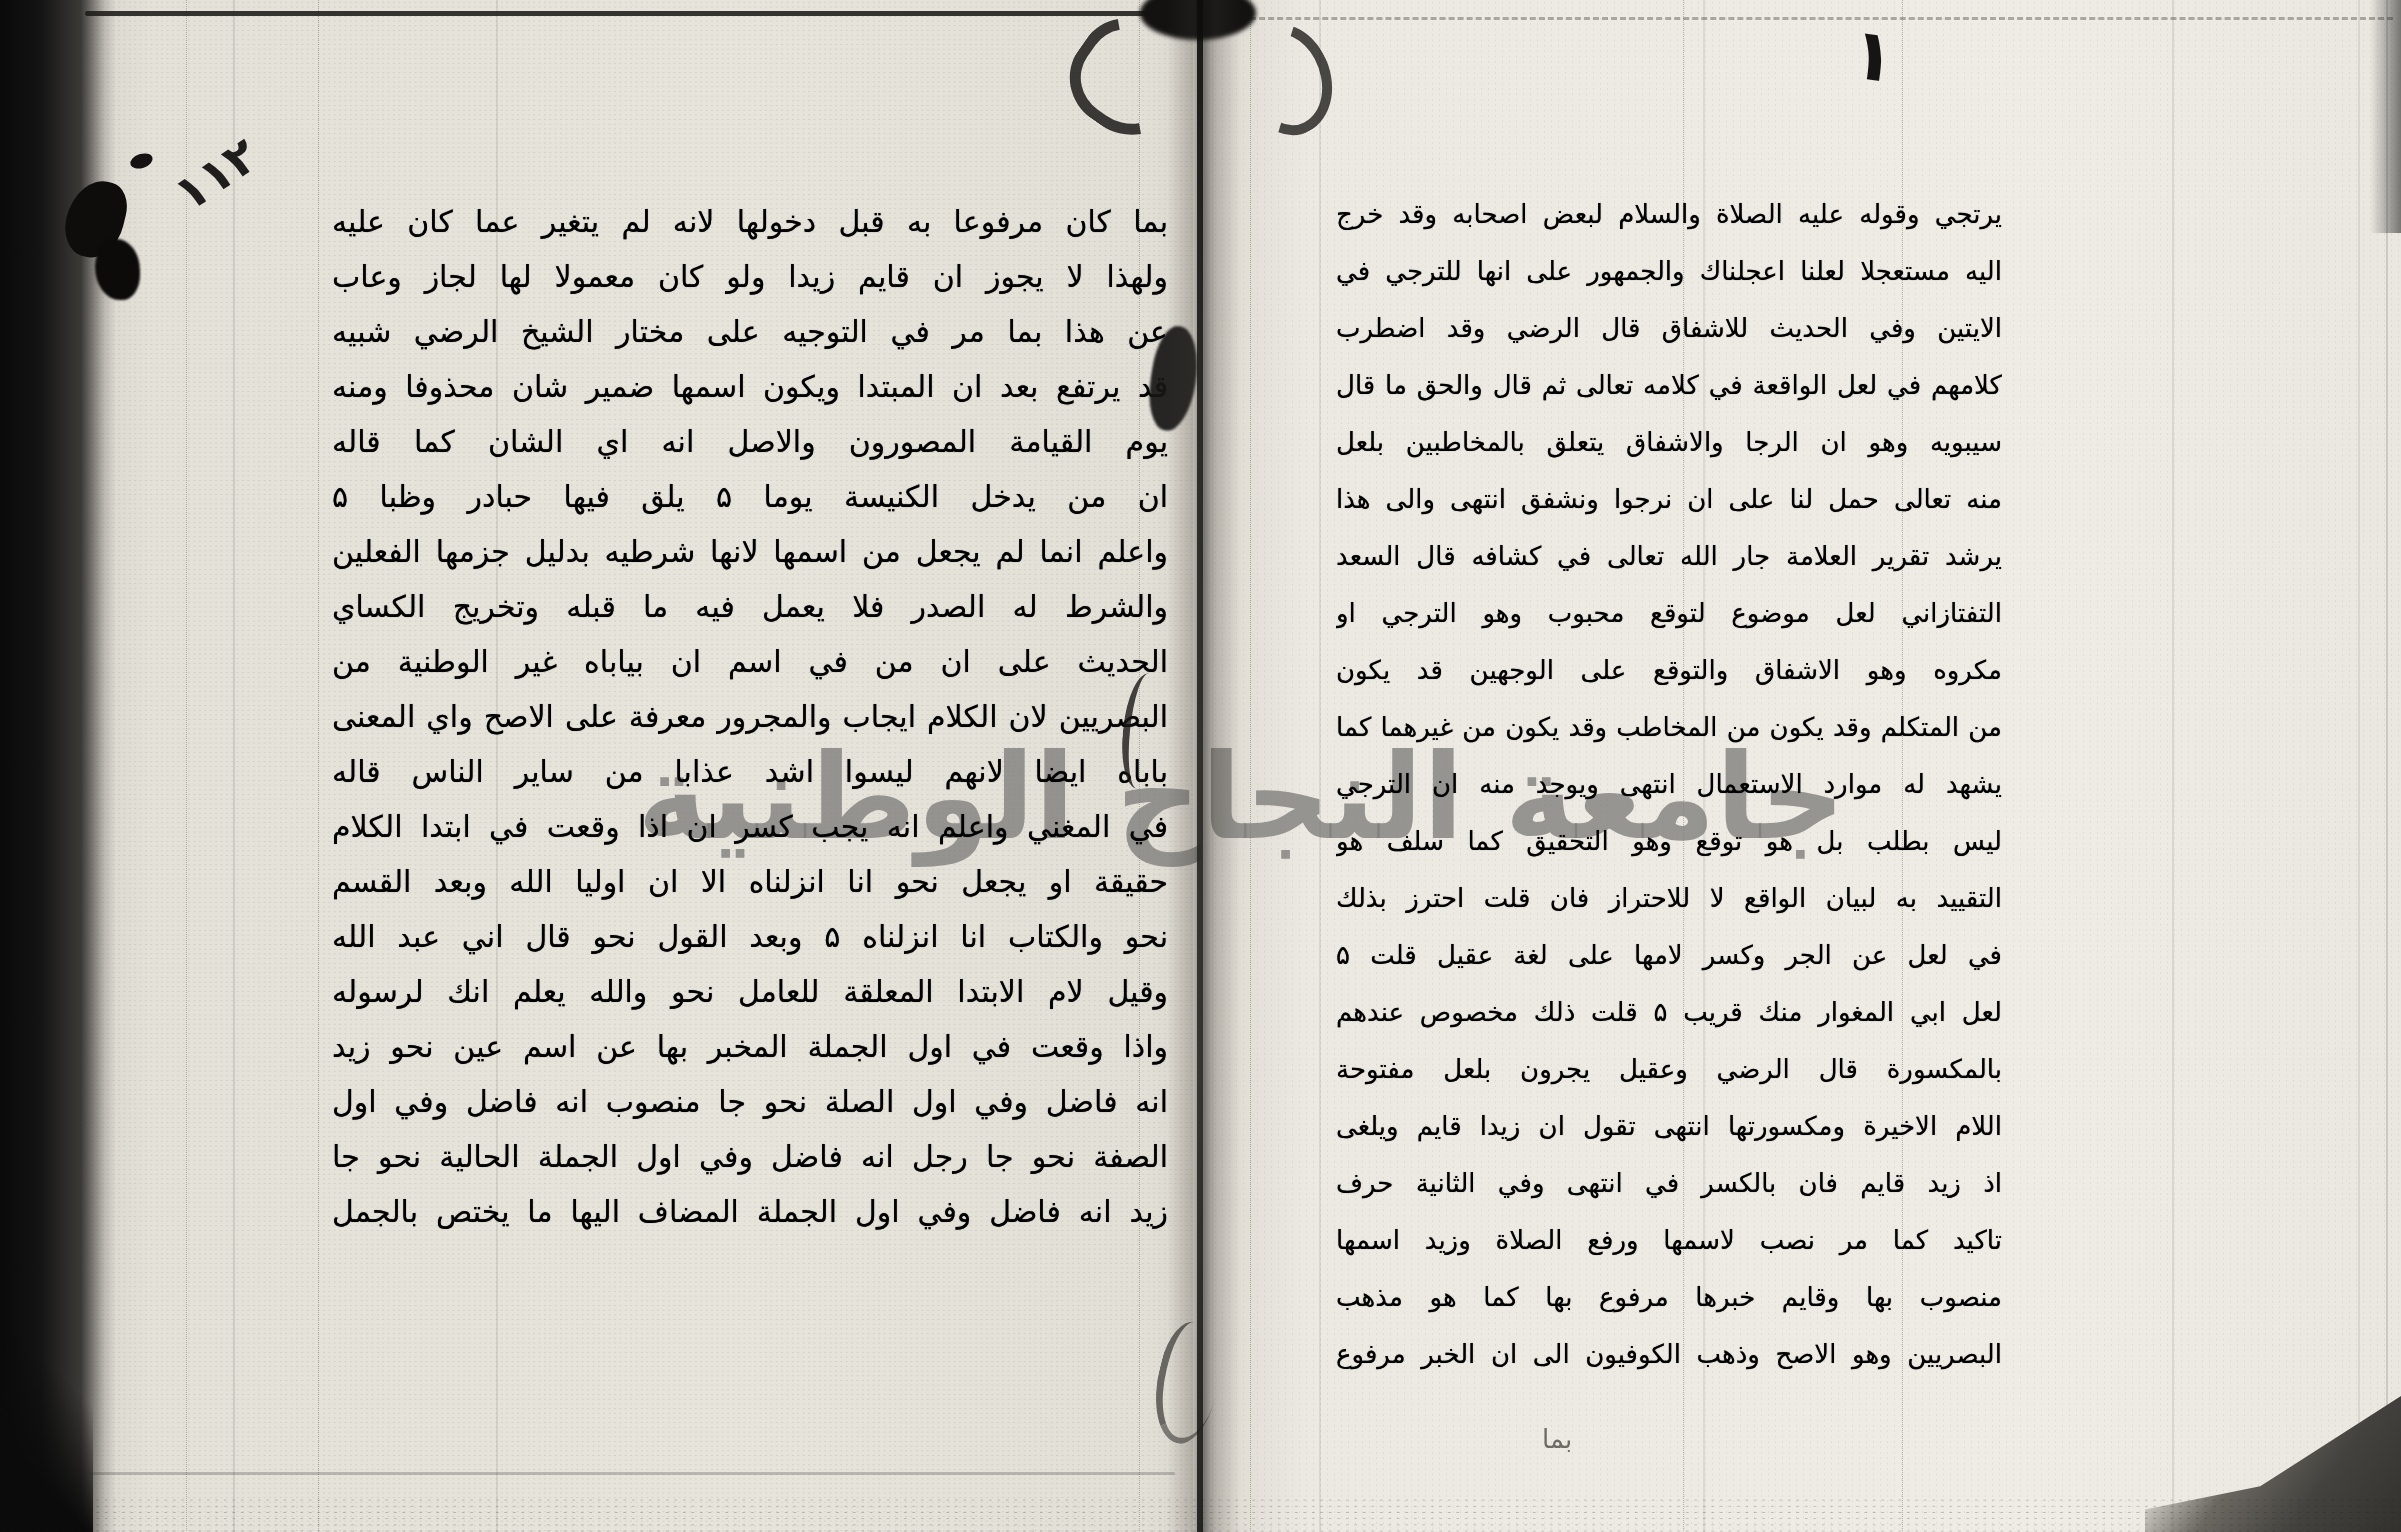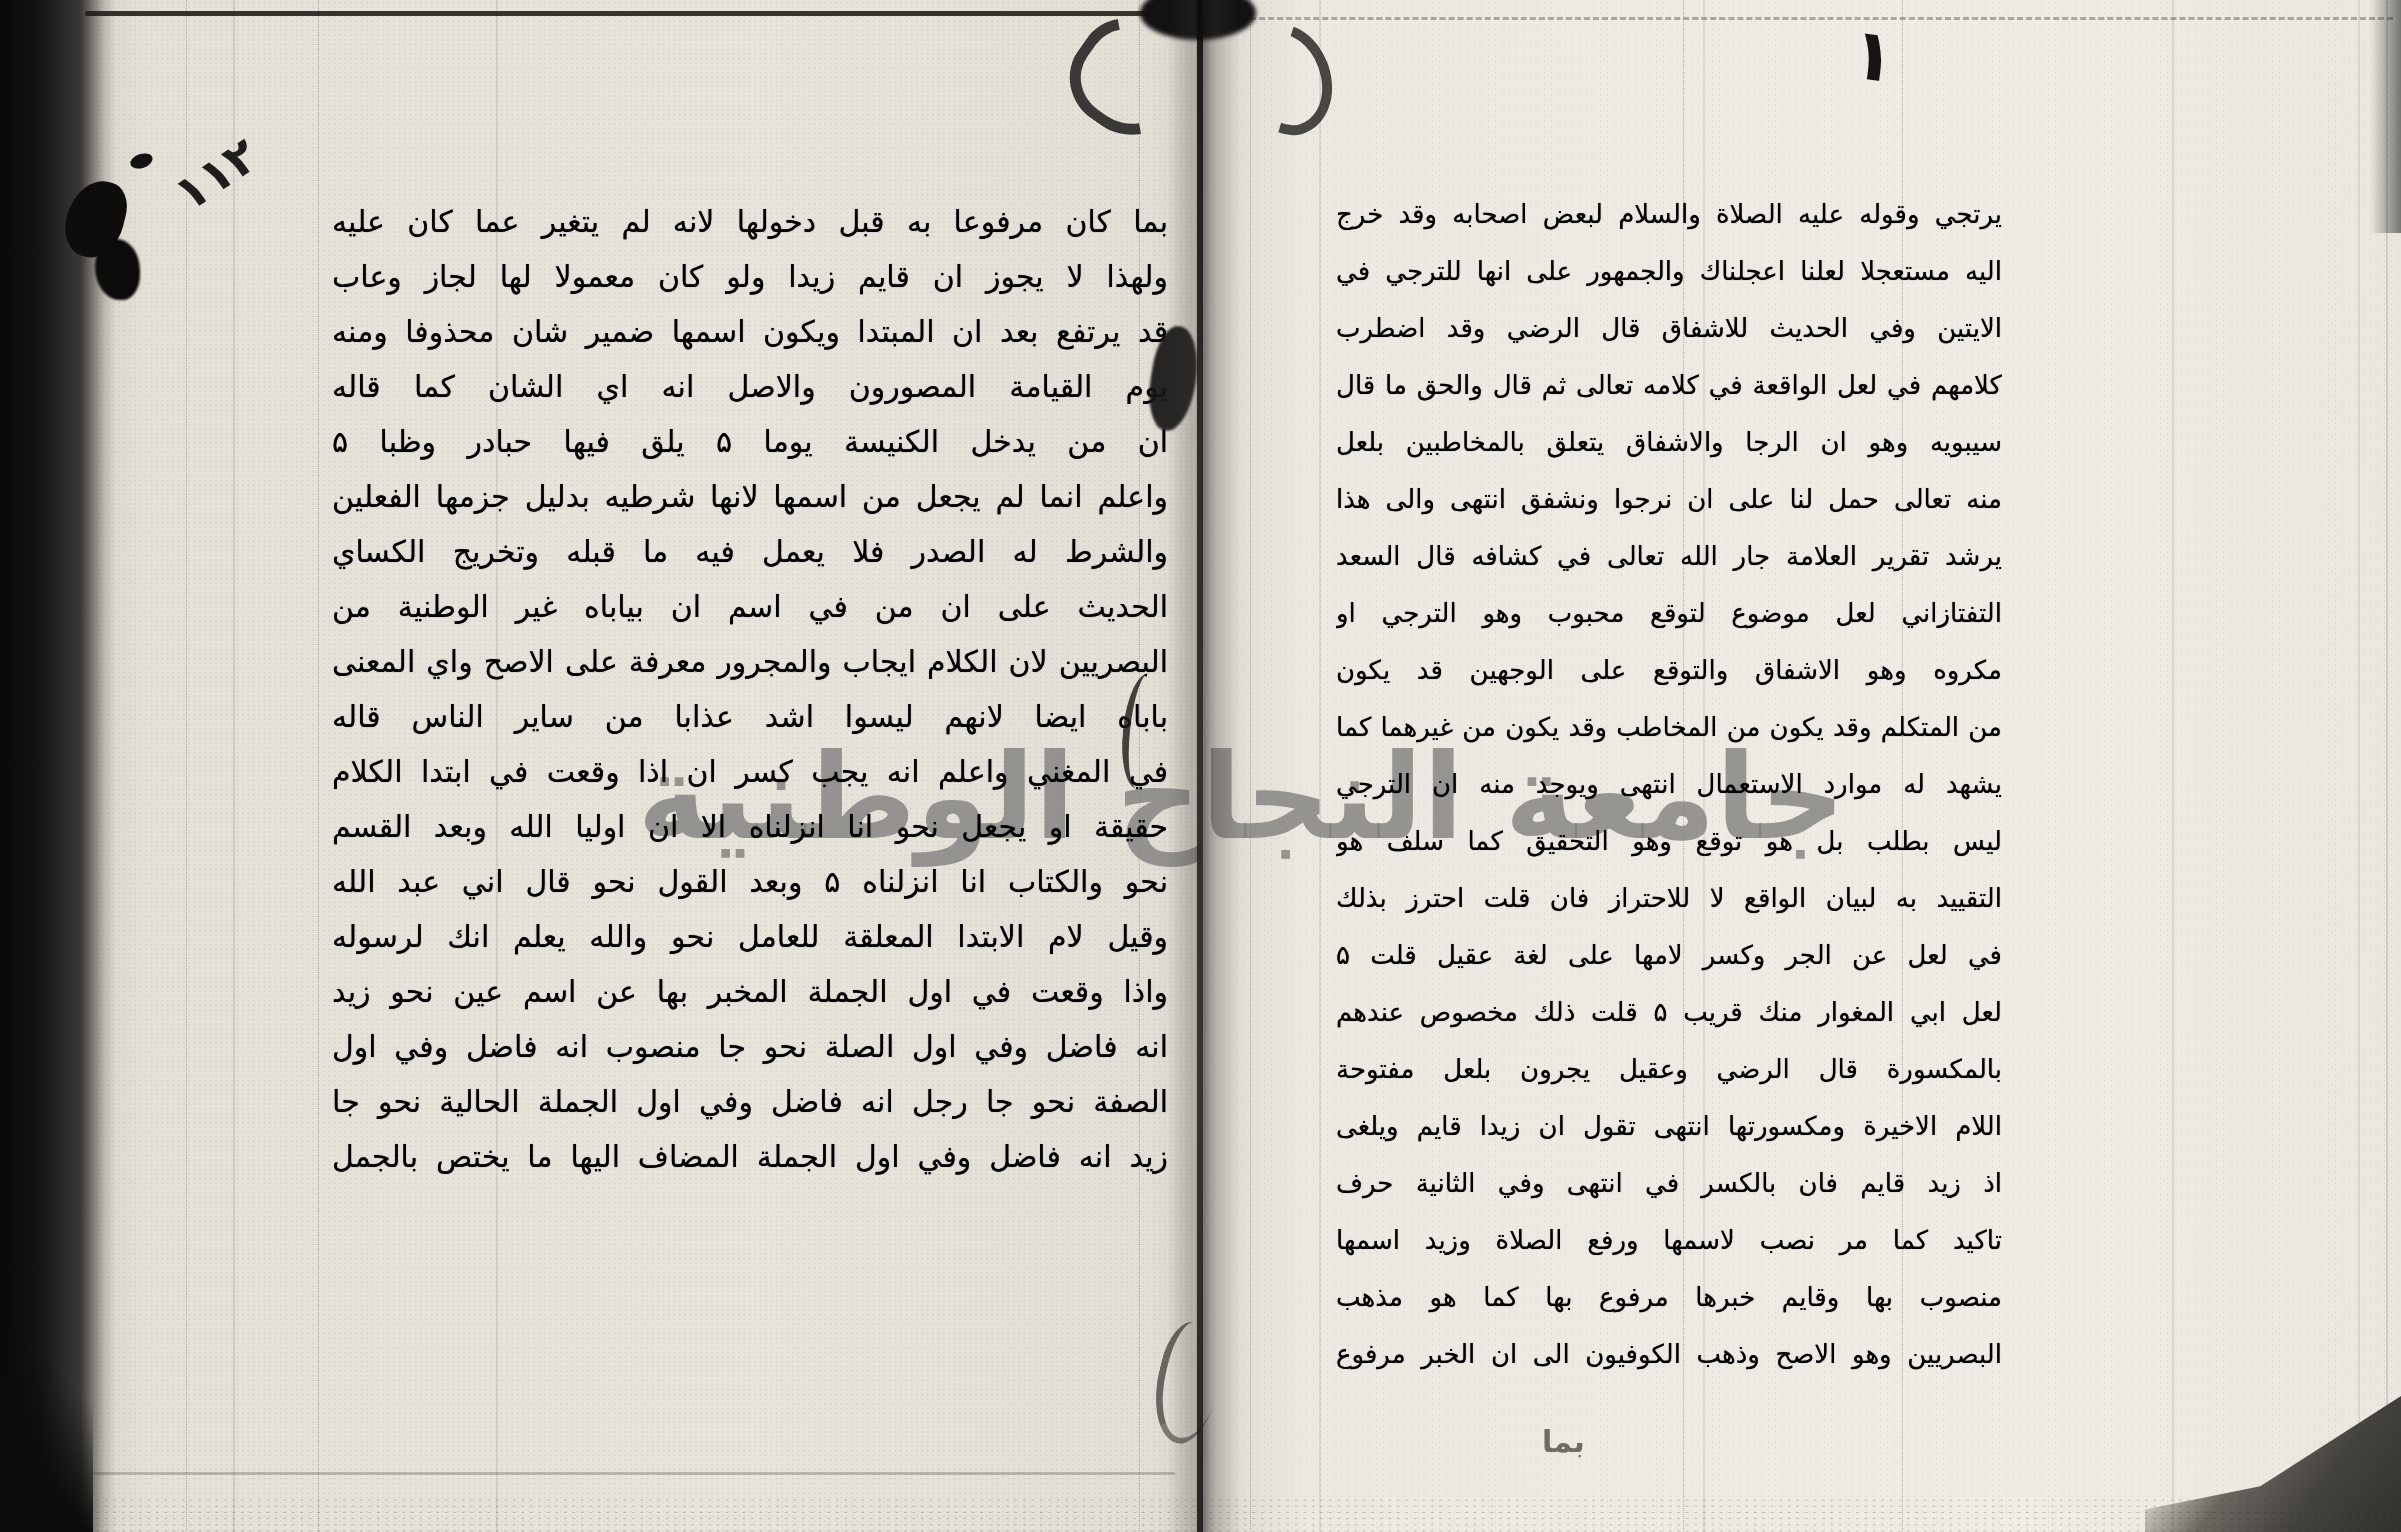--- a/index.html
+++ b/index.html
@@ -74,21 +74,21 @@
   #left-text .ms-line{height:55px;line-height:55px;font-size:30px;}
   #right-text{left:1336px;top:186px;width:666px;}
   #right-text .ms-line{height:57px;line-height:57px;font-size:26px;}
   .ms-line{white-space:nowrap;overflow:hidden;text-align:justify;text-align-last:justify;
     text-shadow:0 0 0.8px rgba(25,23,20,.8);}
   
   #folio-number{position:absolute;left:1852px;top:14px;z-index:6;font-size:71px;font-weight:bold;
     color:#161514;transform:rotate(8deg);}
   #margin-number{position:absolute;left:172px;top:146px;z-index:6;font-size:48px;font-weight:bold;
     color:#1f1e1c;transform:rotate(-34deg);letter-spacing:4.7px;direction:rtl;}
-  #catchword{position:absolute;left:1542px;top:1424px;z-index:5;font-size:30px;font-weight:bold;
+  #catchword{position:absolute;left:1542px;top:1424px;z-index:5;font-size:26px;font-weight:normal;
     color:#6e6b66;direction:rtl;}
 </style>
 </head>
 <body>
 
 <div id="scan">
 
   <div class="page" id="page-left">
     <div class="grain dense"></div>
   </div>
@@ -136,20 +136,21 @@
 
   <div id="watermark">جامعة النجاح الوطنية</div>
 
   <div id="folio-number">١</div>
   <div id="margin-number">۱۱۲</div>
   <div id="catchword">بما</div>
 
   <div class="text-block" id="left-text">
       <div class="ms-line">بما كان مرفوعا به قبل دخولها لانه لم يتغير عما كان عليه</div>
       <div class="ms-line">ولهذا لا يجوز ان قايم زيدا ولو كان معمولا لها لجاز وعاب</div>
+      <div class="ms-line">عن هذا بما مر في التوجيه على مختار الشيخ الرضي شبيه</div>
       <div class="ms-line">قد يرتفع بعد ان المبتدا ويكون اسمها ضمير شان محذوفا ومنه</div>
       <div class="ms-line">يوم القيامة المصورون والاصل انه اي الشان كما قاله</div>
       <div class="ms-line">ان من يدخل الكنيسة يوما ۵ يلق فيها حبادر وظبا ۵</div>
       <div class="ms-line">واعلم انما لم يجعل من اسمها لانها شرطيه بدليل جزمها الفعلين</div>
       <div class="ms-line">والشرط له الصدر فلا يعمل فيه ما قبله وتخريج الكساي</div>
       <div class="ms-line">الحديث على ان من في اسم ان بياباه غير الوطنية من</div>
       <div class="ms-line">البصريين لان الكلام ايجاب والمجرور معرفة على الاصح واي المعنى</div>
       <div class="ms-line">باباه ايضا لانهم ليسوا اشد عذابا من ساير الناس قاله</div>
       <div class="ms-line">في المغني واعلم انه يجب كسر ان اذا وقعت في ابتدا الكلام</div>
       <div class="ms-line">حقيقة او يجعل نحو انا انزلناه الا ان اوليا الله وبعد القسم</div>

